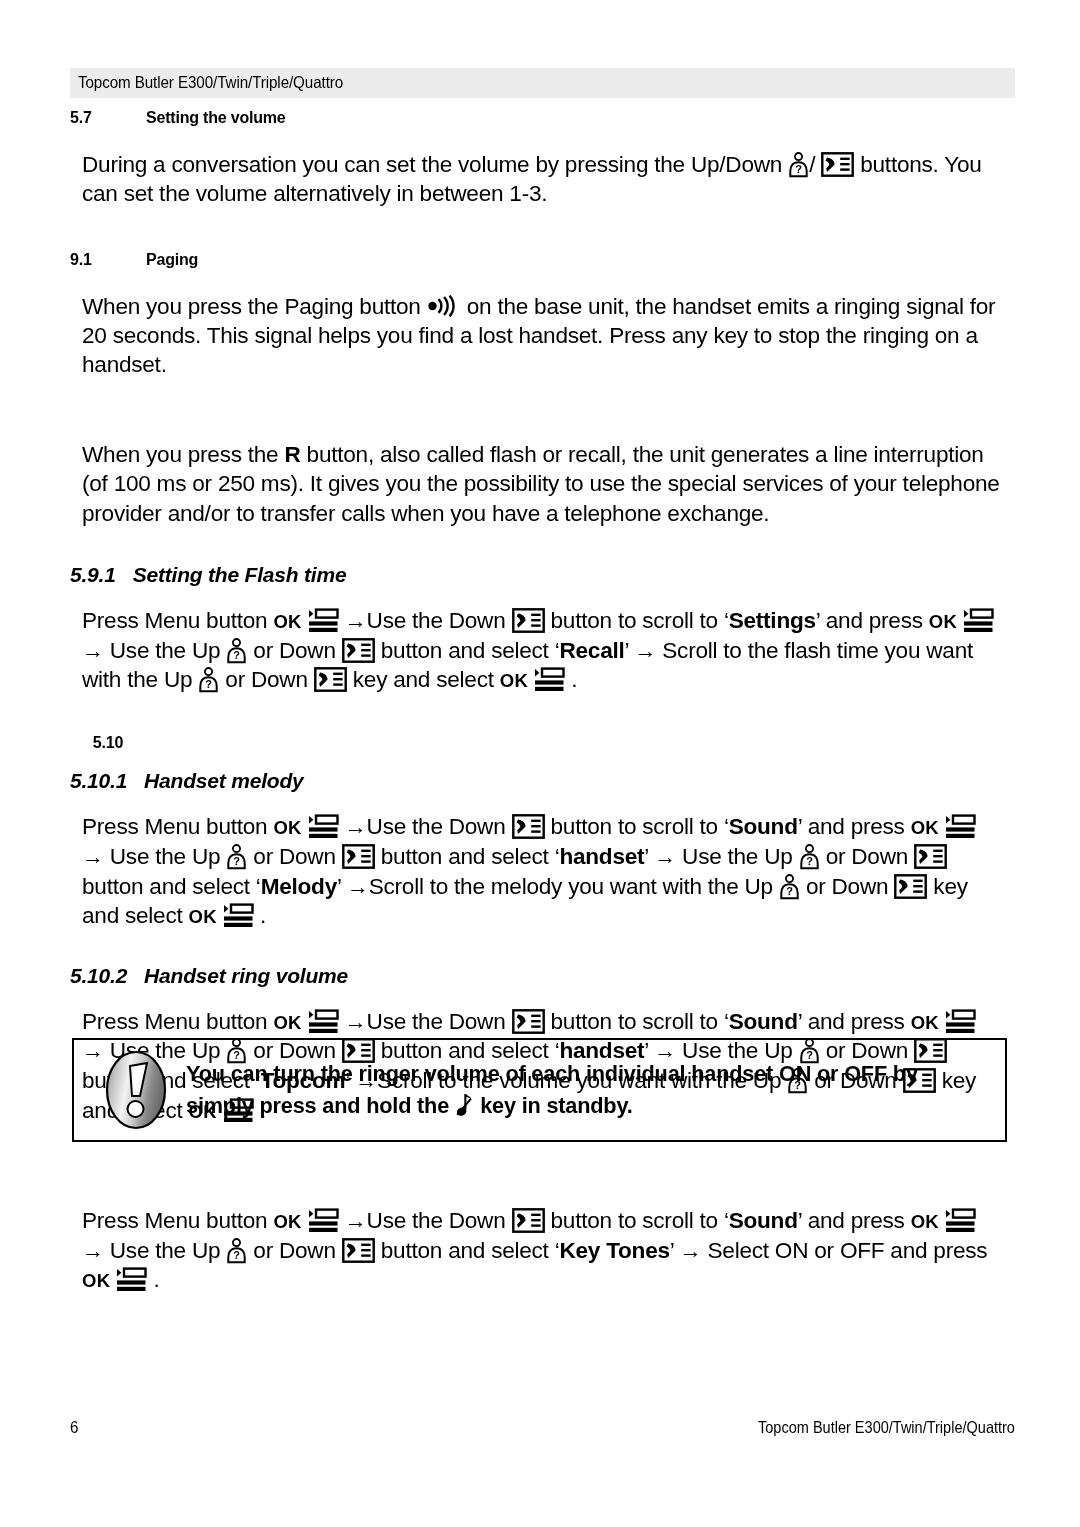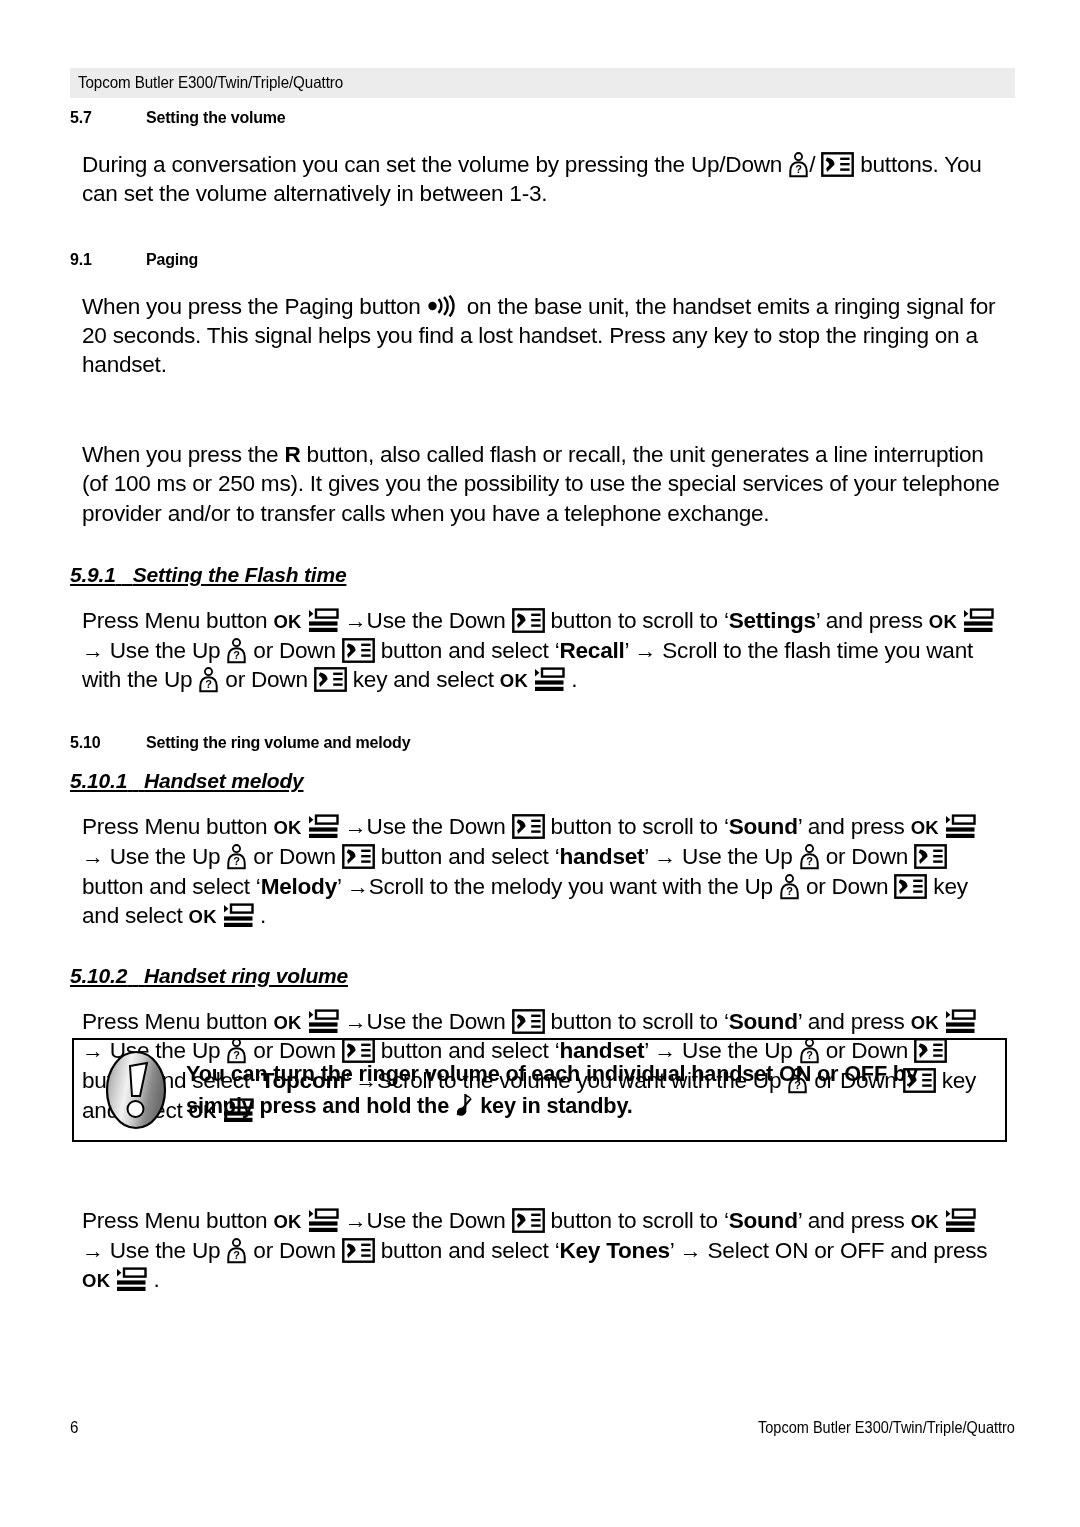--- a/index.html
+++ b/index.html
@@ -55,26 +55,25 @@
     line-height: 1.22;
     display: flex;
     align-items: baseline;
     letter-spacing: -0.2px;
   }
   h2.sec .num {
     display: inline-block;
     width: 76px;
     flex: 0 0 76px;
   }
-  h2.sec .num.wide { width: 76px; }
+  h2.sec .num.wide { width: 76px; text-align: center; }
   h3.subsec {
     font-size: 21px;
     font-weight: bold;
     font-style: italic;
-    text-decoration: underline;
     margin: 0;
     padding: 0;
     line-height: 1.25;
     letter-spacing: -0.2px;
     display: inline-block;
     text-align: right;
   }
   p.body {
     font-size: 22.6px;
     line-height: 1.30;
@@ -262,21 +261,20 @@
               <path d="M1 2.0 L1 9.4 L5.4 5.7 Z" fill="#000"></path>
               <rect x="8.0" y="1.6" width="21.5" height="8.0" fill="none" stroke="#000" stroke-width="2.4"></rect>
               <rect x="1" y="13.4" width="28.5" height="4.2" fill="#000"></rect>
               <rect x="1" y="19.8" width="28.5" height="4.2" fill="#000"></rect>
             </svg></span></span> .</p>
 
     <div class="sp-26"></div>
 
     <h2 class="sec">
       <span class="num wide">5.10</span>
-      <span>Setting the ring volume and melody</span>
     </h2>
 
     <div class="sp-16"></div>
 
     <div>
       <h3 class="subsec">
         <span>5.10.1</span>
         <span>&nbsp;</span>
         <span>Handset melody</span>
       </h3>

